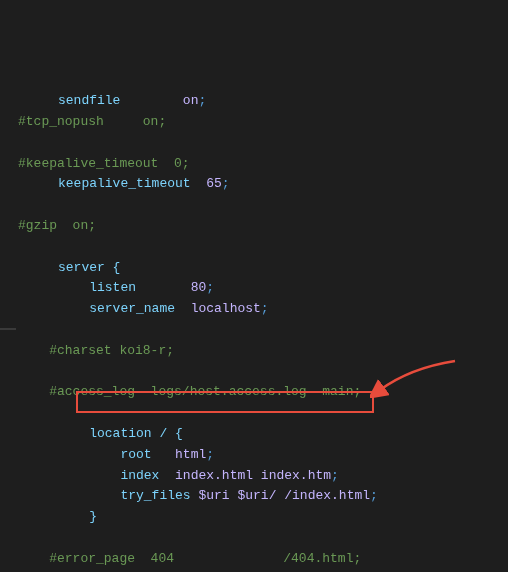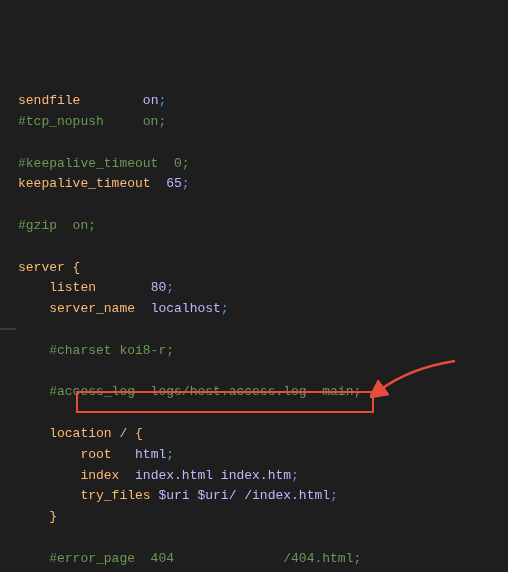--- a/index.html
+++ b/index.html
@@ -10,21 +10,21 @@
       line-height: 1.6;
       color: #d4d4d4;
       width: 508px;
       height: 572px;
       overflow: hidden;
       padding: 8px 0 0 18px;
       position: relative;
       white-space: pre;
     }
     .line { display: block; min-height: 20.8px; }
-    .kw { color: #fdba74; }
+    .kw { color: #7dd3fc; margin-left: 40px; }
     .val { color: #c4b5fd; }
     .semi { color: #569cd6; }
     .comment { color: #6a9955; font-family: Liberation Mono, monospace; }
     .highlight-box {
       position: absolute;
       border: 2px solid #e74c3c;
       background: transparent;
       left: 76px;
       top: 391px;
       width: 298px;

